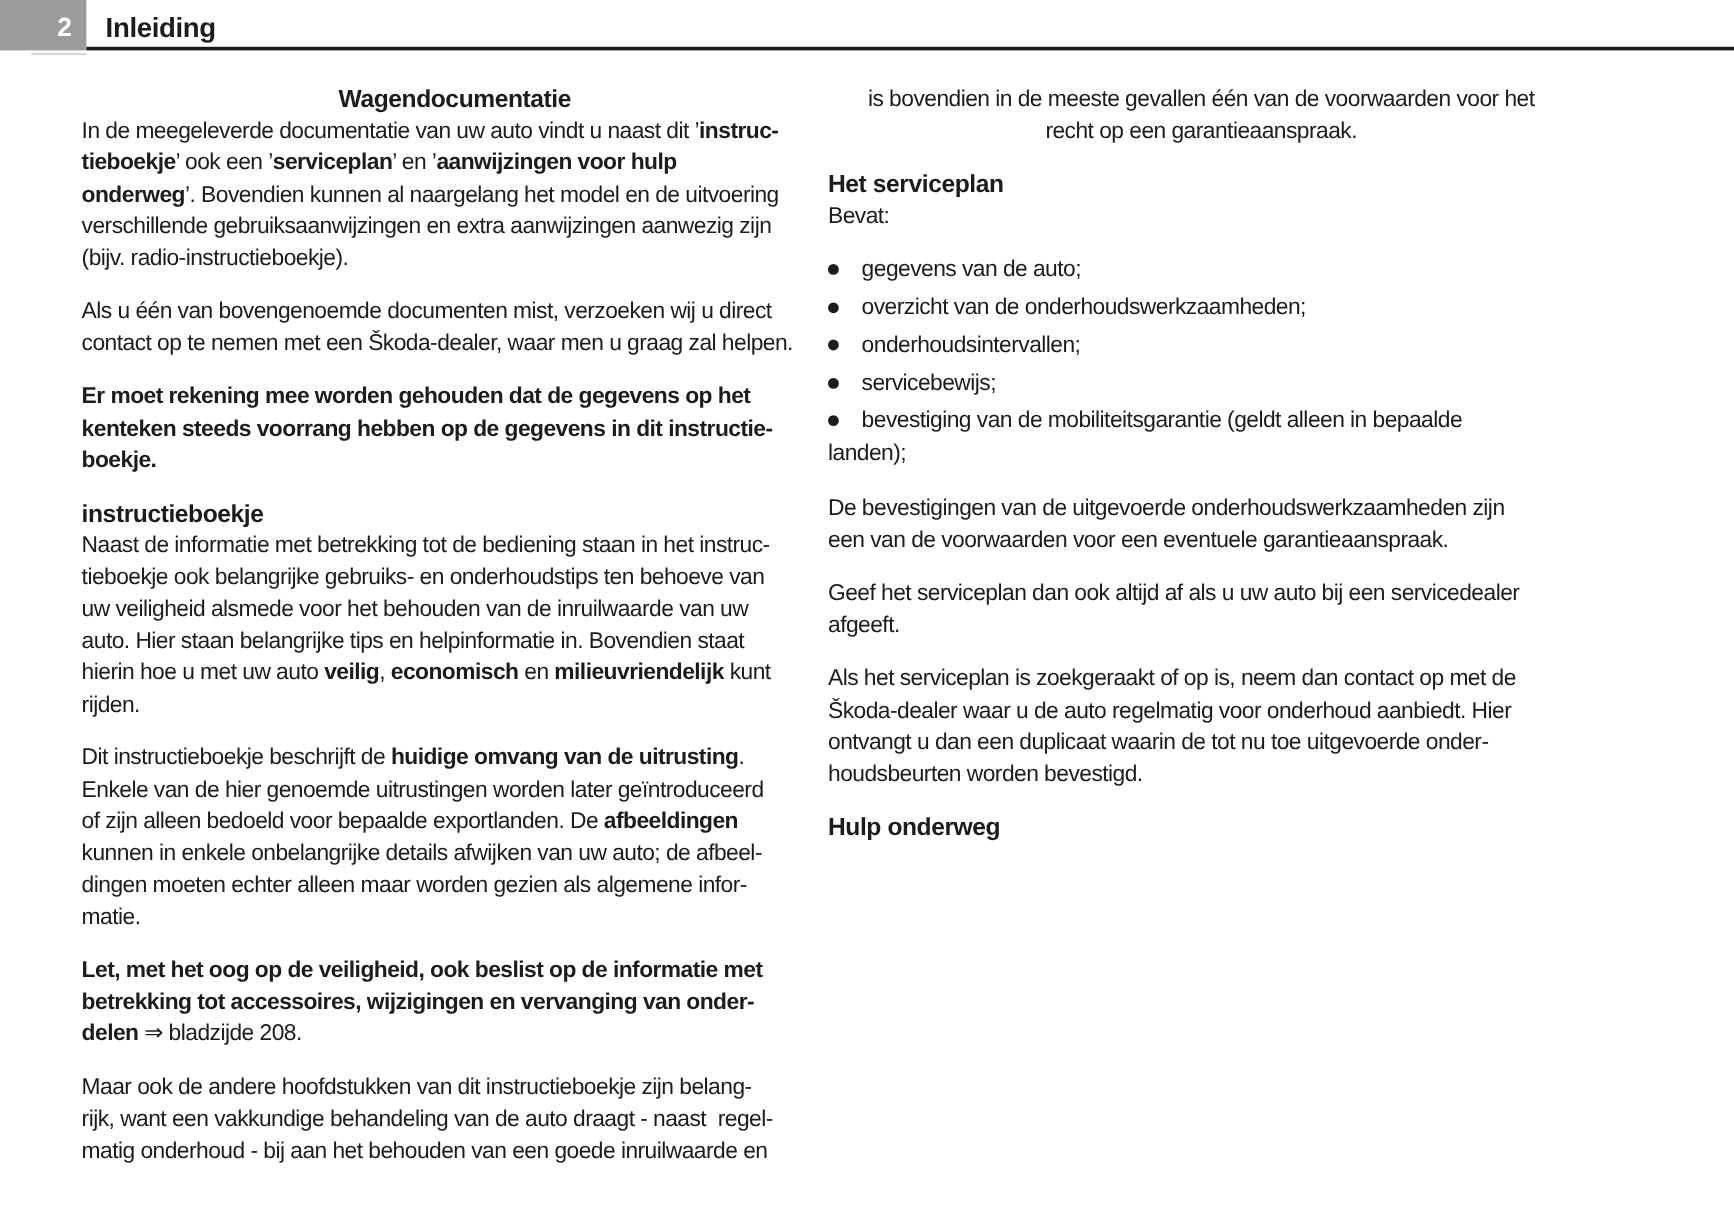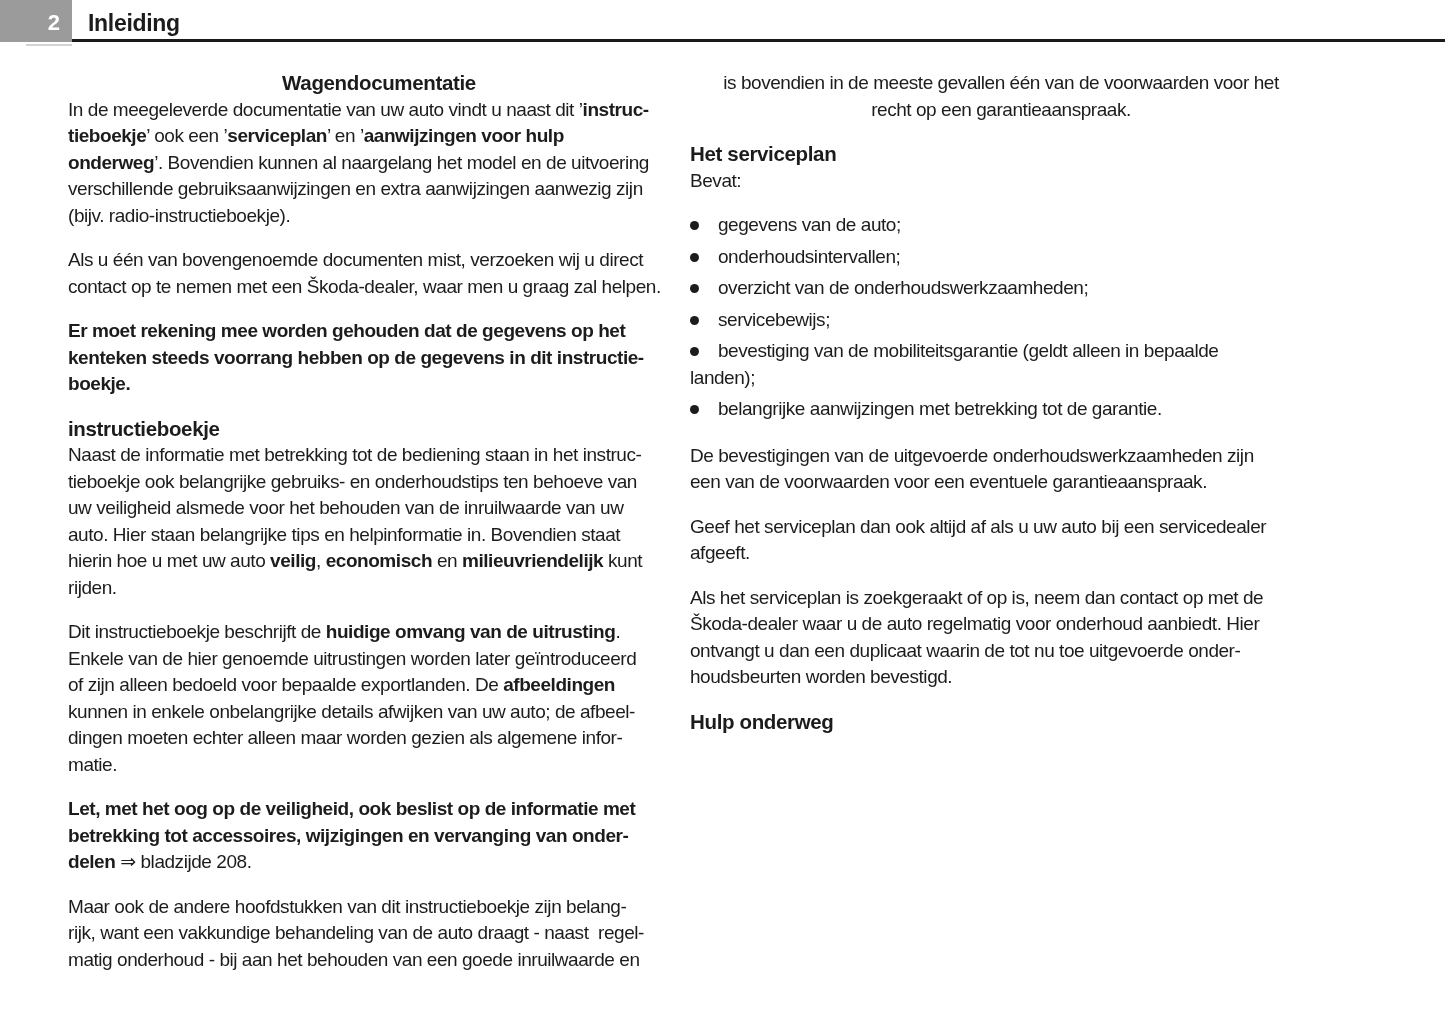--- a/index.html
+++ b/index.html
@@ -113,26 +113,25 @@
     <p class="para"><span>Maar ook de andere hoofdstukken van dit instructieboekje zijn belang-
 rijk, want een vakkundige behandeling van de auto draagt - naast  regel-
 matig onderhoud - bij aan het behouden van een goede inruilwaarde en</span></p>
   </div>
 <div class="col col-right" id="right-col">
     <p class="para"><span>is bovendien in de meeste gevallen één van de voorwaarden voor het
 recht op een garantieaanspraak.</span></p>
     <h3 class="heading">Het serviceplan</h3>
     <p class="para"><span>Bevat:</span></p>
     <div class="bullet"><span class="dot"></span><span><span>gegevens van de auto;</span></span></div>
+    <div class="bullet"><span class="dot"></span><span><span>overzicht van de onderhoudswerkzaamheden;</span></span></div>
     <div class="bullet"><span class="dot"></span><span><span>onderhoudsintervallen;</span></span></div>
-    <div class="bullet"><span class="dot"></span><span><span>overzicht van de onderhoudswerkzaamheden;</span></span></div>
     <div class="bullet"><span class="dot"></span><span><span>servicebewijs;</span></span></div>
     <div class="bullet"><span class="dot"></span><span><span>bevestiging van de mobiliteitsgarantie (geldt alleen in bepaalde
 landen);</span></span></div>
-    <div class="bullet"><span class="dot"></span><span><span>belangrijke aanwijzingen met betrekking tot de garantie.</span></span></div>
     <p class="para"><span>De bevestigingen van de uitgevoerde onderhoudswerkzaamheden zijn
 een van de voorwaarden voor een eventuele garantieaanspraak.</span></p>
     <p class="para"><span>Geef het serviceplan dan ook altijd af als u uw auto bij een servicedealer
 afgeeft.</span></p>
     <p class="para"><span>Als het serviceplan is zoekgeraakt of op is, neem dan contact op met de
 Škoda-dealer waar u de auto regelmatig voor onderhoud aanbiedt. Hier
 ontvangt u dan een duplicaat waarin de tot nu toe uitgevoerde onder-
 houdsbeurten worden bevestigd.</span></p>
     <h3 class="heading">Hulp onderweg</h3>
   </div>

